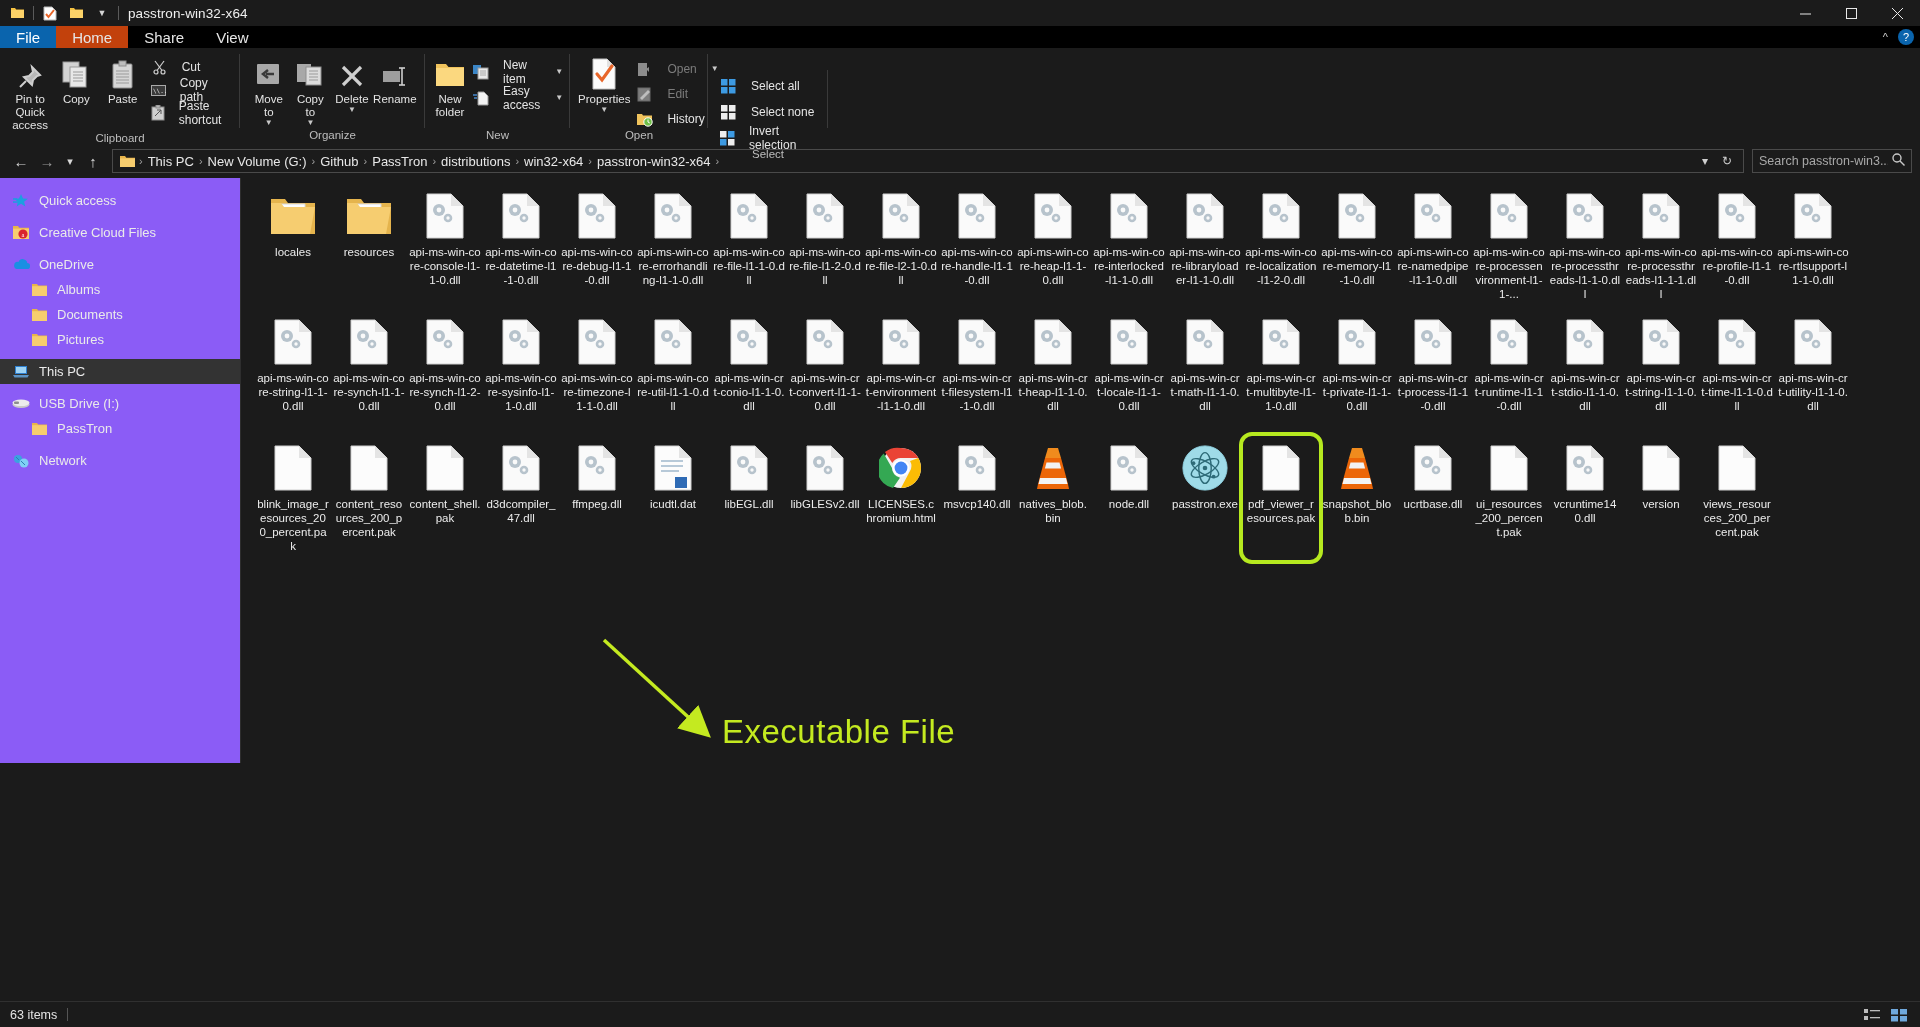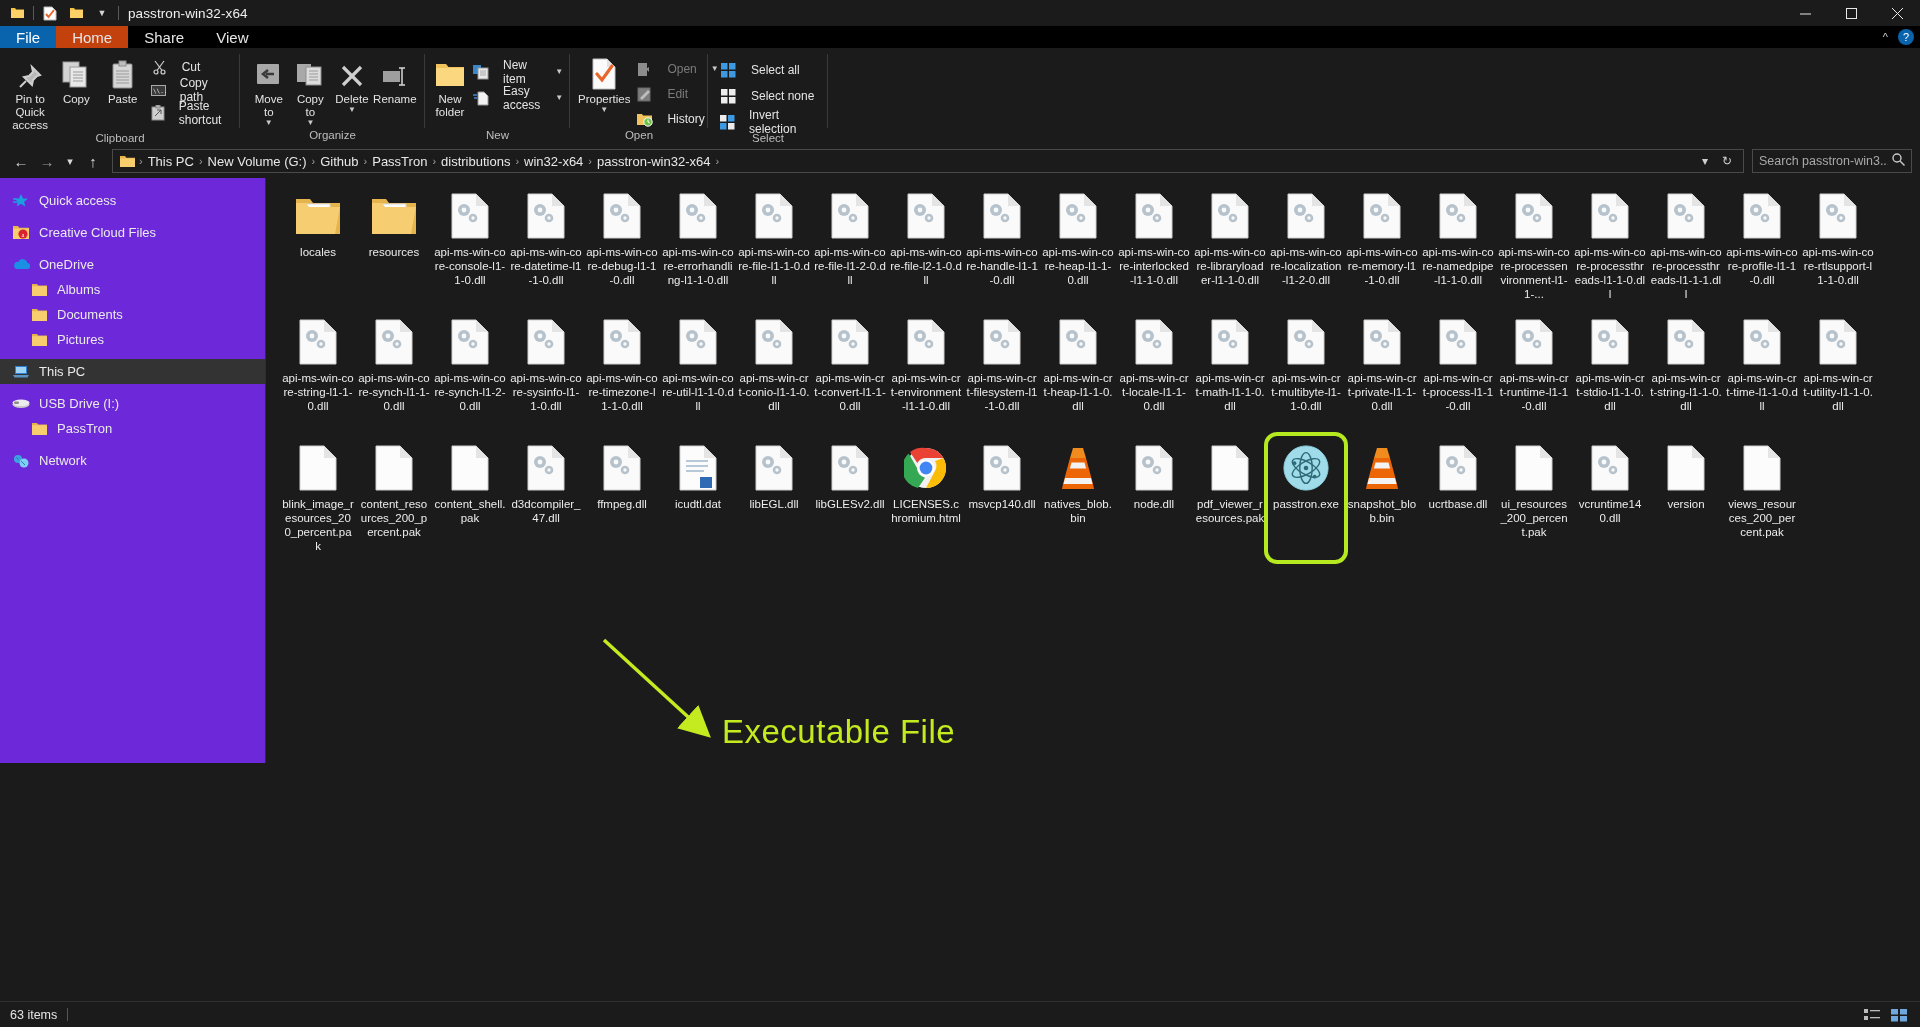--- a/index.html
+++ b/index.html
@@ -57,21 +57,21 @@
   .crumbbox{ flex:1; height:24px; border:1px solid #4a4a4a; background:#1b1b1b; display:flex; align-items:center; padding:0 4px; margin-left:6px; overflow:hidden;}
   .crumb{ font-size:13px; color:#e8e8e8; padding:0 4px; white-space:nowrap;}
   .crumbsep{ color:#a0a0a0; font-size:11px; padding:0 1px;}
   .crumbtools{ display:flex; align-items:center; margin-left:auto; gap:2px; padding-right:2px;}
   .crumbtool{ width:20px;height:22px;display:flex;align-items:center;justify-content:center;color:#cfcfcf;font-size:12px;}
   .searchbox{ width:160px; height:24px; border:1px solid #4a4a4a; margin-left:8px; display:flex; align-items:center; padding:0 6px; gap:4px;}
   .searchbox .ph{ font-size:12.5px; color:#a8a8a8; flex:1; white-space:nowrap; overflow:hidden;}
 
   
   .content{ display:flex; height:585px; }
-  .sidebar{ width:266px; background:#6d28d9; padding-top:10px; border-right:1px solid #2e2e2e; position:relative;}
+  .sidebar{ width:241px; background:#8b5cf6; padding-top:10px; border-right:1px solid #2e2e2e; position:relative;}
   .navitem{ display:flex; align-items:center; gap:9px; height:25px; padding-left:12px; font-size:13px; color:#eaeaea;}
   .navitem.indent{ padding-left:30px;}
   .navitem.sel{ background:#333333;}
   .navitem .nic{ width:18px;height:18px;display:flex;align-items:center;justify-content:center;}
   .navspace{height:7px;}
 
   .filepane{ flex:1; background:#1b1b1b; padding:8px 0 0 14px; position:relative; overflow:hidden;}
   .grid{ display:flex; flex-wrap:wrap; align-content:flex-start;}
   .fileitem{ width:76px; height:126px; display:flex; flex-direction:column; align-items:center; padding-top:6px; position:relative;}
   .fileicon{ width:48px;height:48px; display:flex;align-items:center;justify-content:center;}
@@ -387,21 +387,21 @@
                 <path d="M11 7.5v2.5l1.8 1" stroke="#fff" stroke-width="1" fill="none"></path>
               </svg>
           </span>
           <span>History</span>
         </div>
       </div>
     </div>
     <div class="rlabel">Open</div>
   </div>
 
-  <div class="rgroup" style="width:120px;">
+  <div class="rgroup" style="width:120px;margin-top:16px;">
     <div class="rcontent">
       <div class="smallcol" style="padding-top:6px;gap:6px;">
         <div class="smallbtn">
           <span class="sic">
             <svg width="15" height="15" viewBox="0 0 15 15">
                 <rect x="0" y="0" width="6.5" height="6.5" fill="#3d9ae2"></rect>
                 <rect x="8" y="0" width="6.5" height="6.5" fill="#3d9ae2"></rect>
                 <rect x="0" y="8" width="6.5" height="6.5" fill="#3d9ae2"></rect>
                 <rect x="8" y="8" width="6.5" height="6.5" fill="#3d9ae2"></rect>
               </svg>
@@ -1357,43 +1357,43 @@
                 <circle cx="14" cy="17" r="2.4" fill="#fafafa"></circle>
                 <circle cx="23" cy="25" r="4.3"></circle>
                 <circle cx="23" cy="25" r="1.7" fill="#fafafa"></circle>
               </g>
             </svg>
           </div>
           <div class="filename">node.dll</div>
         </div>
         <div class="fileitem">
           <div class="fileicon">
-            <svg width="40" height="46" viewBox="0 0 40 46">
-              <path d="M2 1h24l12 12v32H2z" fill="#fcfcfc" stroke="#cfcfcf"></path>
-              <path d="M26 1l12 12H26z" fill="#e4e4e4"></path>
-            </svg>
-          </div>
-          <div class="filename">pdf_viewer_resources.pak</div>
-        </div>
-        <div class="fileitem">
-          <div class="fileicon">
             <svg width="50" height="50" viewBox="0 0 50 50">
               <circle cx="25" cy="25" r="23" fill="#9fdbe8"></circle>
               <circle cx="25" cy="25" r="23" fill="none" stroke="#8ed0e0"></circle>
               <g fill="none" stroke="#2e6b78" stroke-width="1.5">
                 <ellipse cx="25" cy="25" rx="16" ry="6.5" transform="rotate(30 25 25)"></ellipse>
                 <ellipse cx="25" cy="25" rx="16" ry="6.5" transform="rotate(-30 25 25)"></ellipse>
                 <ellipse cx="25" cy="25" rx="16" ry="6.5" transform="rotate(90 25 25)"></ellipse>
               </g>
               <circle cx="25" cy="25" r="2.4" fill="#2e6b78"></circle>
               <circle cx="13" cy="20" r="2" fill="#2e6b78"></circle>
               <circle cx="34" cy="34" r="2" fill="#2e6b78"></circle>
             </svg>
           </div>
           <div class="filename">passtron.exe</div>
+        </div>
+        <div class="fileitem">
+          <div class="fileicon">
+            <svg width="40" height="46" viewBox="0 0 40 46">
+              <path d="M2 1h24l12 12v32H2z" fill="#fcfcfc" stroke="#cfcfcf"></path>
+              <path d="M26 1l12 12H26z" fill="#e4e4e4"></path>
+            </svg>
+          </div>
+          <div class="filename">pdf_viewer_resources.pak</div>
         </div>
         <div class="fileitem">
           <div class="fileicon">
             <svg width="40" height="46" viewBox="0 0 40 46">
               <path d="M15 3h10l3 10H12z" fill="#f08b1d"></path>
               <path d="M12 13h16l7 26H5z" fill="#ec6608"></path>
               <path d="M13.5 17.5h13l1.6 6H11.9z" fill="#f2f2f2"></path>
               <path d="M7 33h26l1.5 6H5.5z" fill="#f4f4f4"></path>
               <path d="M5 39h30l1 5H4z" fill="#ec6608"></path>
             </svg>

